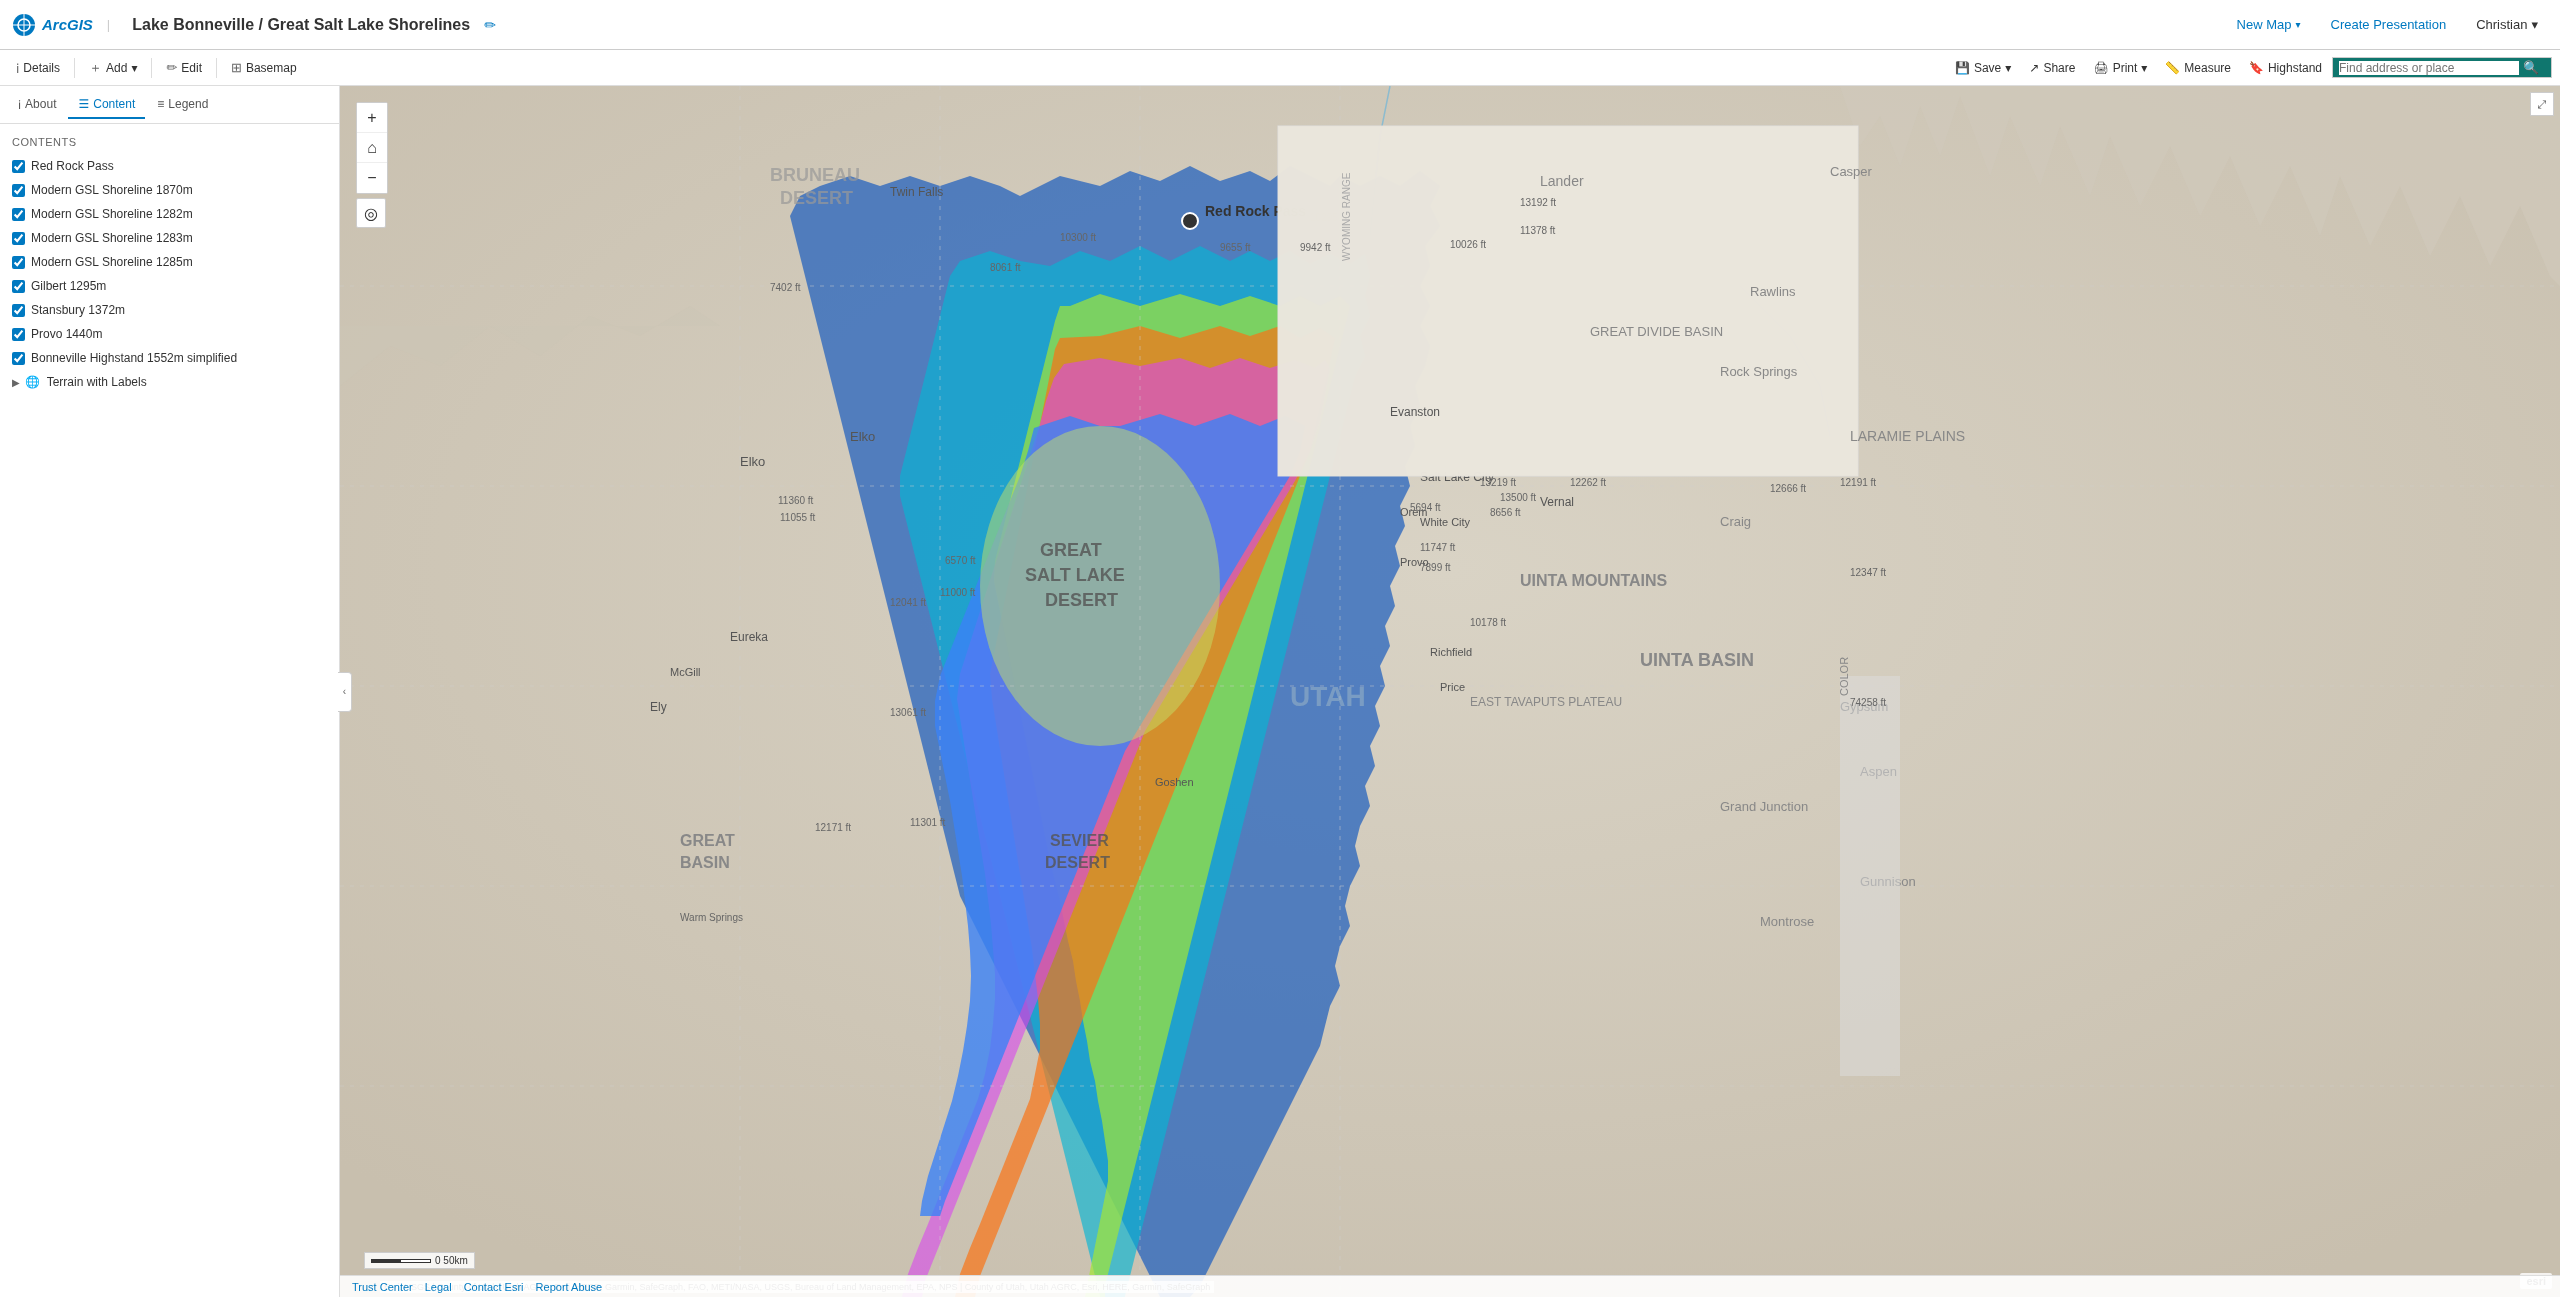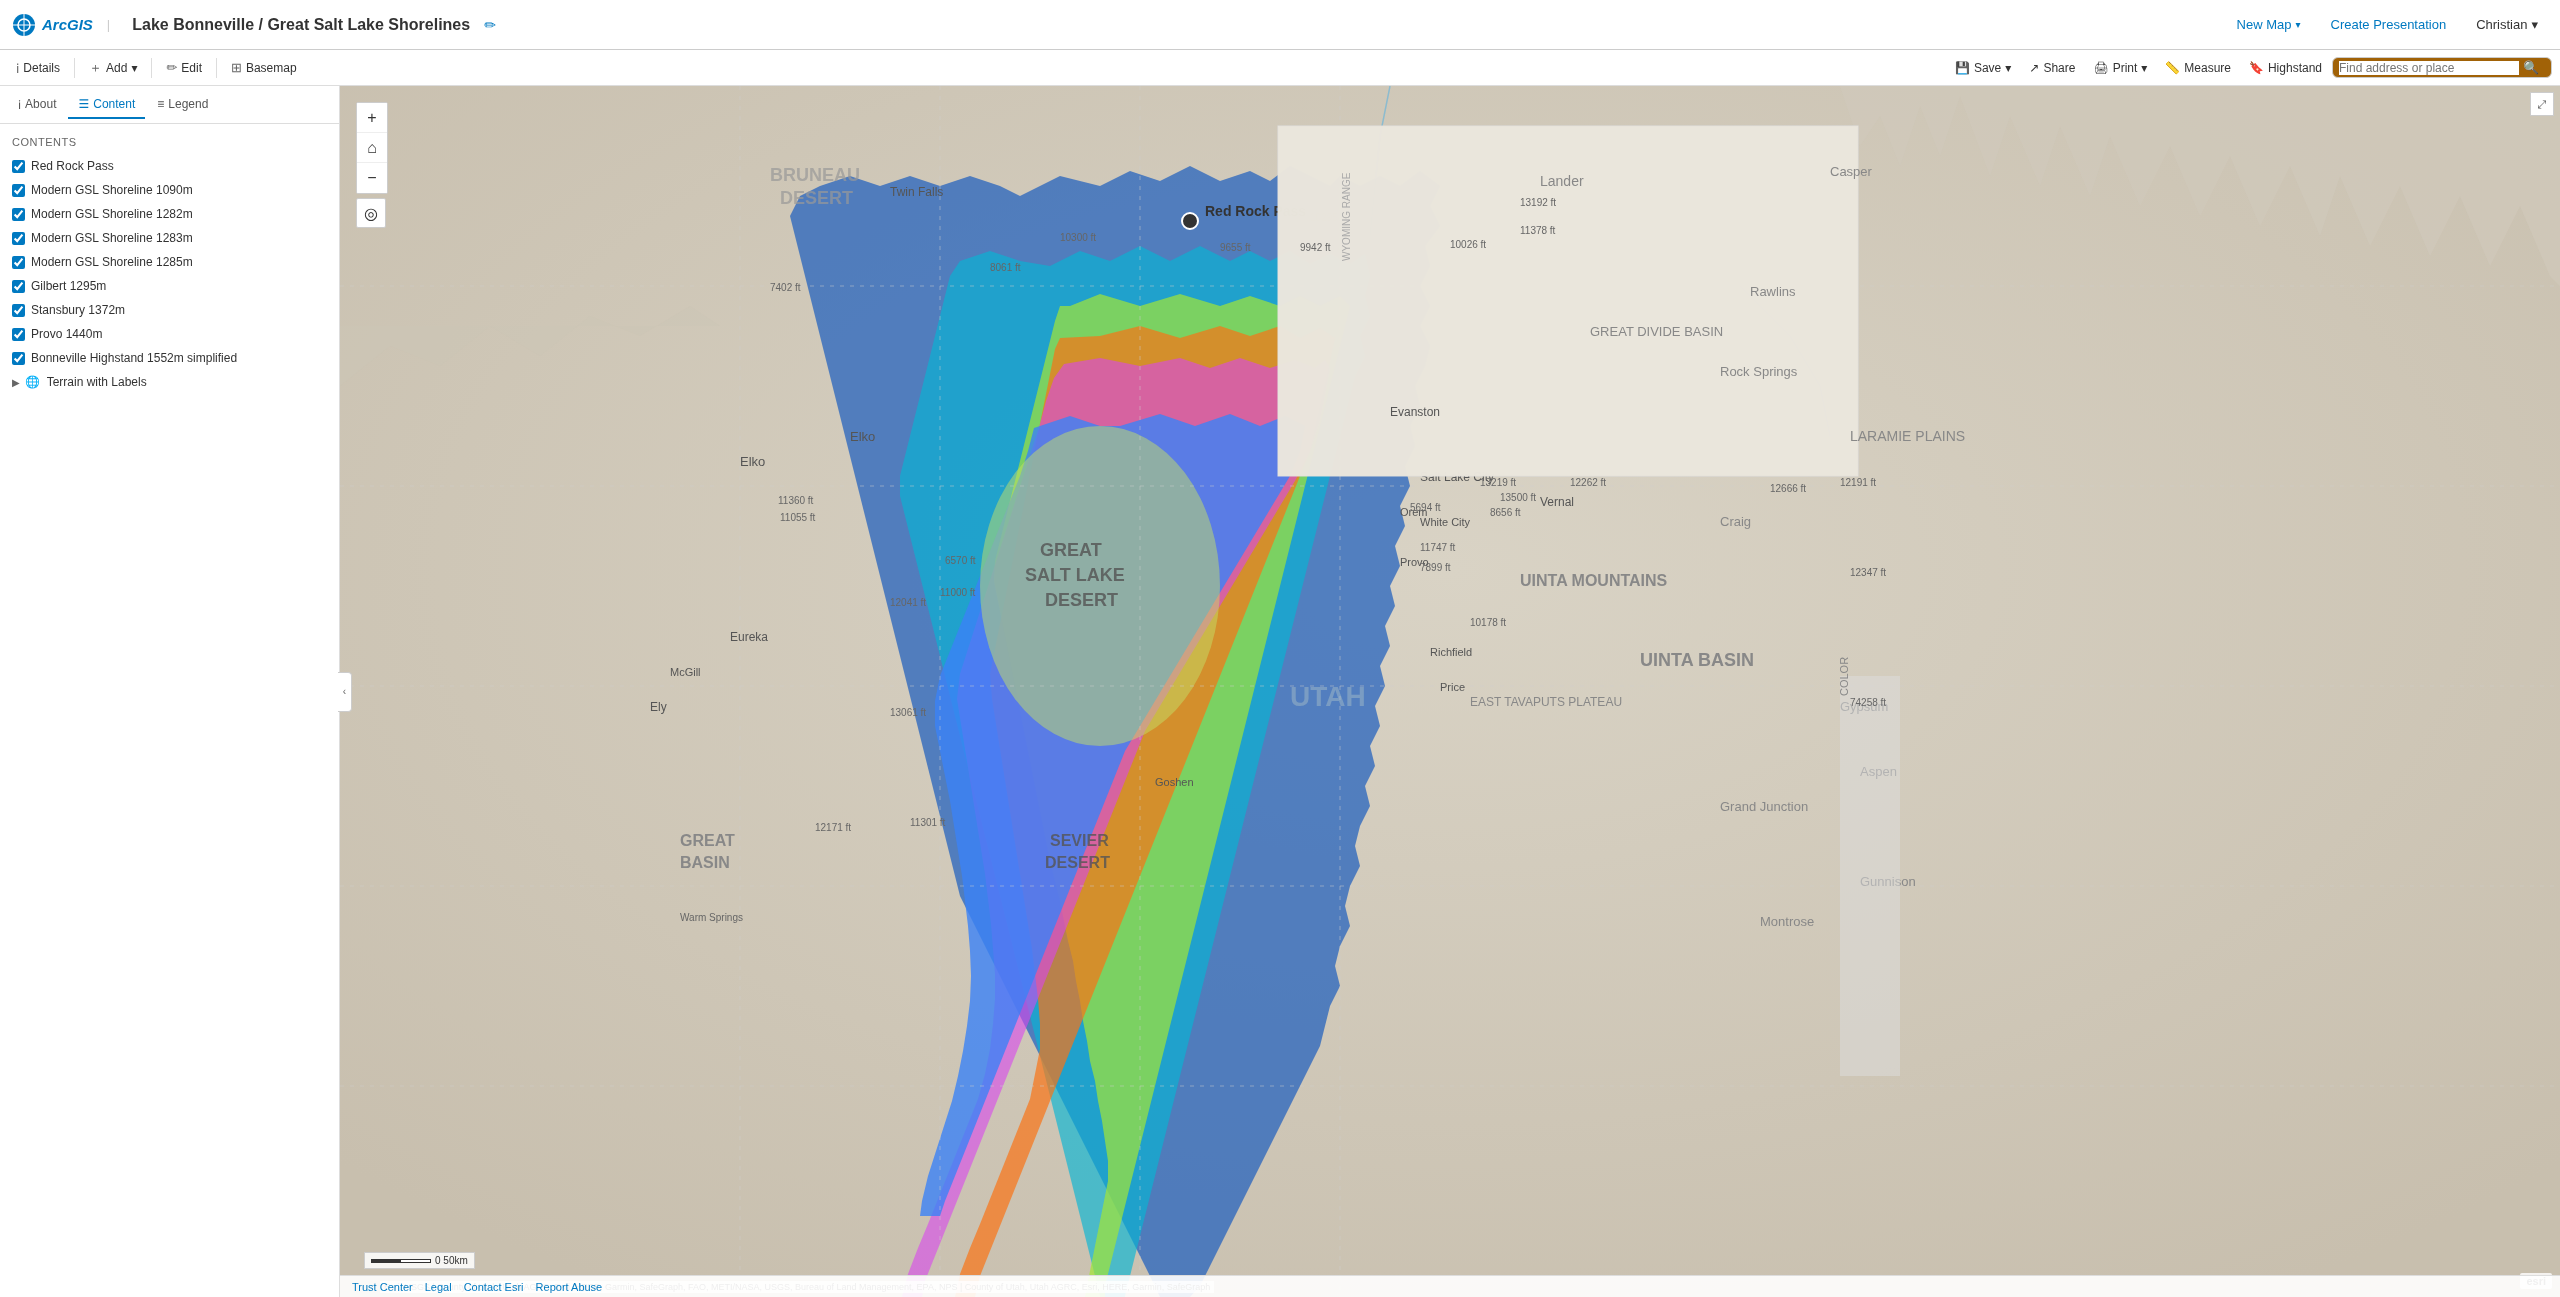--- a/index.html
+++ b/index.html
@@ -45,22 +45,22 @@
     .tool-separator { width: 1px; height: 20px; background: #ddd; margin: 0 4px; }
     #toolbar-spacer { flex: 1; }
     .tool-right-btn {
       display: flex; align-items: center; gap: 4px;
       padding: 4px 8px; background: none; border: none;
       color: #333; cursor: pointer; font-size: 12px;
       border-radius: 2px;
     }
     #search-bar {
       display: flex; align-items: center;
-      border: 1px solid #ccc; border-radius: 6px;
-      padding: 2px 6px; gap: 4px; background: #a16207;
+      border: 1px solid #ccc; border-radius: 0;
+      padding: 2px 6px; gap: 4px; background: #0f766e;
       width: 220px;
     }
     #search-input {
       border: none; outline: none; font-size: 12px;
       width: 180px; color: #555;
     }
 
     
     #main { display: flex; height: calc(1297px - 86px); position: relative; }
 
@@ -265,21 +265,21 @@
     </div>
     <div id="sidebar-content">
       <div id="contents-label">Contents</div>
       <div id="layers-list">
           <div class="layer-item">
       <input type="checkbox" class="layer-checkbox" checked="" style="">
       <span>Red Rock Pass</span>
     </div>
           <div class="layer-item">
       <input type="checkbox" class="layer-checkbox" checked="" style="">
-      <span>Modern GSL Shoreline 1090m</span>
+      <span>Modern GSL Shoreline 1870m</span>
     </div>
           <div class="layer-item">
       <input type="checkbox" class="layer-checkbox" checked="" style="">
       <span>Modern GSL Shoreline 1282m</span>
     </div>
           <div class="layer-item">
       <input type="checkbox" class="layer-checkbox" checked="" style="">
       <span>Modern GSL Shoreline 1283m</span>
     </div>
           <div class="layer-item">

